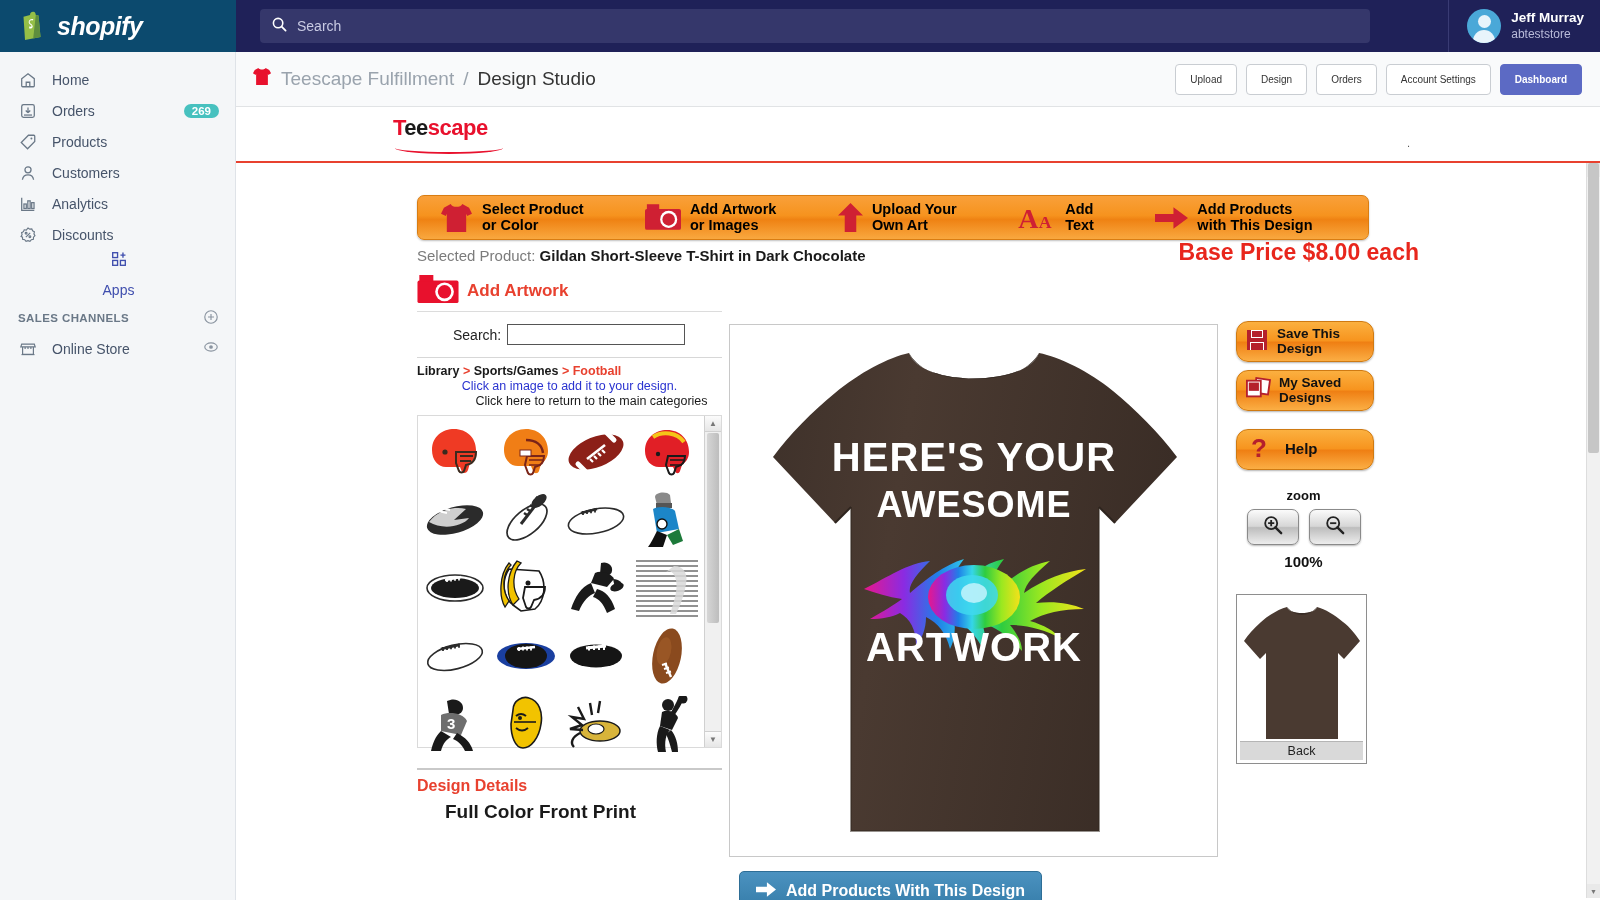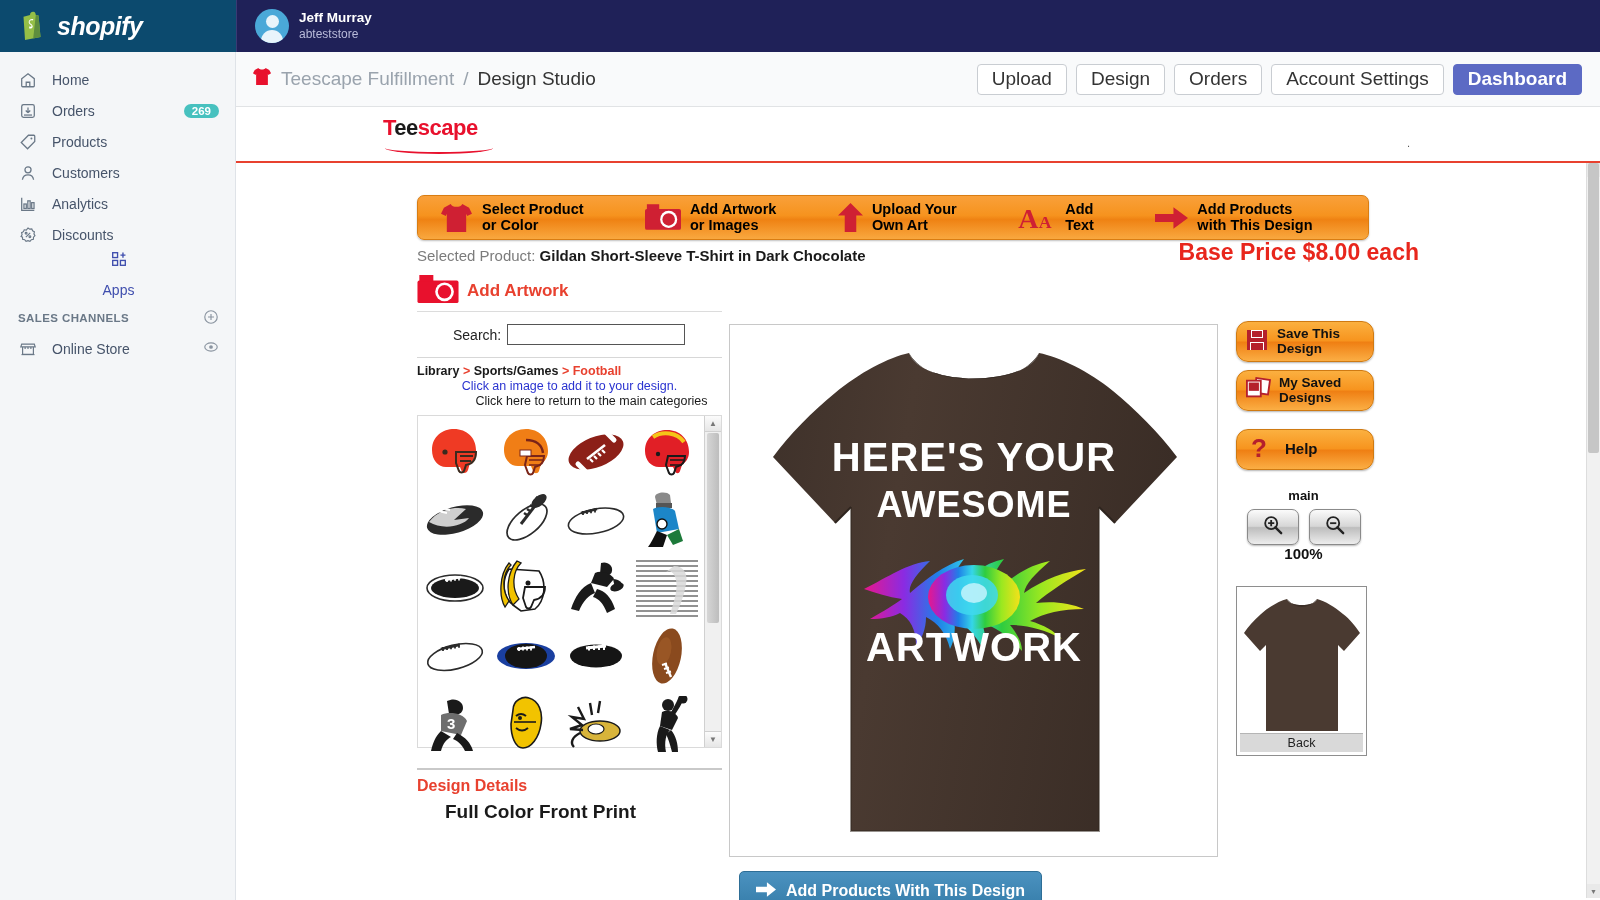--- a/index.html
+++ b/index.html
@@ -57,29 +57,29 @@
     display: flex; align-items: center; padding: 0 18px 0 16px; flex: 0 0 55px;
   }
   .bc { display: flex; align-items: center; gap: 9px; font-size: 19px; }
   .bc .tee-ico { color:#e8112d; font-size: 20px; }
   .bc .b1 { color: #9aa3ad; }
   .bc .sep { color: #9aa3ad; }
   .bc .b2 { color: #333; }
   .appbar-actions { margin-left: auto; display: flex; gap: 9px; align-items: center; }
   .btn {
     height: 31px; padding: 0 14px; border: 1px solid #c9cdd2; border-radius: 4px;
-    background: #fff; font-size: 19px; color: #333; display: flex; align-items: center;
+    background: #fff; font-size: 10px; color: #333; display: flex; align-items: center;
     cursor: pointer;
   }
   .btn.primary { background: #5c6ac4; border-color: #5c6ac4; color: #fff; font-weight: 600;}
 
   
   .studio { flex: 1; min-height: 0; position: relative; overflow: hidden; background: #fff; }
   .studio-head { height: 56px; position: relative; border-bottom: 2px solid #e8412f; }
-  .logo { position: absolute; left: 147px; top: 8px; width: 110px; height: 40px; }
+  .logo { position: absolute; left: 157px; top: 8px; width: 110px; height: 40px; }
   .logo .word { font-size: 22px; font-weight: bold; color: #1a1a1a; letter-spacing:-0.5px; }
   .logo .red { color: #e8112d; }
   .logo .swoosh { position: absolute; left: 2px; top: 27px; width: 108px; height: 12px; border-bottom: 2.5px solid #e8112d; border-radius: 50%; }
   .tiny-dot { position: absolute; right: 190px; top: 30px; font-size: 11px; color:#555; }
 
   .canvas { position: relative; width: 100%; height: calc(100% - 58px); }
 
   
   .steps {
     position: absolute; left: 181px; top: 32px; width: 952px; height: 45px;
@@ -139,21 +139,21 @@
   }
   .obtn .lbl { font-size: 13.5px; font-weight: bold; color: #111; line-height: 1.07; }
   .zoomlab { text-align: center; font-size: 13px; font-weight: bold; margin-top: 18px; color:#111; }
   .zrow { display: flex; gap: 10px; justify-content: center; margin-top: 6px; }
   .zbtn {
     width: 52px; height: 36px; border-radius: 7px; border: 1px solid #8a8a8a;
     background: linear-gradient(to bottom,#fbfbfb 0%,#d6d6d6 48%,#bdbdbd 52%,#ededed 100%);
     display:flex; align-items:center; justify-content:center; cursor:pointer;
     box-shadow: 0 1px 2px rgba(0,0,0,.28);
   }
-  .zpct { text-align:center; font-size: 15px; font-weight: bold; margin-top: 0; color:#111;}
+  .zpct { text-align:center; font-size: 15px; font-weight: bold; margin-top: 8px; color:#111;}
   .backcard { margin-top: 24px; width: 131px; border: 1px solid #8e8e8e; background:#fff; padding: 3px; }
   .backcard .img { height: 143px; background:#fff; display:flex; align-items:flex-end; justify-content:center; overflow:hidden; }
   .backcard .cap { background:#d9d9d9; text-align:center; font-size:12.5px; color:#222; padding: 2px 0; border-top:1px solid #b5b5b5;}
 
   
   .cta {
     position: absolute; left: 503px; top: 708px; width: 303px; height: 40px;
     background: linear-gradient(to bottom,#4b92c0,#357ca8); border: 1px solid #2e6e96;
     border-radius: 5px; display: flex; align-items: center; justify-content: center; gap: 10px;
     color: #fff; font-size: 16px; font-weight: bold; cursor: pointer;
@@ -171,20 +171,31 @@
   <div class="topbar">
     <div class="brand">
       <span class="brand-logo">
         <svg width="26" height="30" viewBox="0 0 26 30">
           <path d="M8 4 C8 1.5 10 0.5 11.5 0.8 C13 1 13.6 2.4 13.8 4 L16.5 4.6 L18.5 26 L3 29 L1.5 5.8 Z" fill="#95bf47"></path>
           <path d="M13.8 4 L16.5 4.6 L18.5 26 L11.2 27.4 Z" fill="#5e8e3e"></path>
           <path d="M11 9.5 c-1.5-.6-3.3-.2-3.4 1.5 c-.1 1.6 3 2.1 3.1 4.2 c.1 2-2 2.8-3.7 2.1 l.5-2 c.9.5 2 .5 2.1-.3 c.1-1.1-2.8-1.6-2.9-3.8 c-.1-2.3 2.1-3.7 4.6-3 z" fill="#fff"></path>
         </svg>
       </span>
       <span class="brand-name">shopify</span>
+    </div>
+    <div class="search-wrap">
+      <div class="search-box">
+        <span>
+          <svg width="15" height="15" viewBox="0 0 16 16">
+              <circle cx="6.5" cy="6.5" r="5" fill="none" stroke="#fff" stroke-width="1.7"></circle>
+              <line x1="10.3" y1="10.3" x2="14.5" y2="14.5" stroke="#fff" stroke-width="1.9" stroke-linecap="round"></line>
+            </svg>
+        </span>
+        <span class="ph">Search</span>
+      </div>
     </div>
     <div class="usercard">
       <div class="avatar"></div>
       <div>
         <div class="uname">Jeff Murray</div>
         <div class="ustore">abteststore</div>
       </div>
     </div>
   </div>
 
@@ -700,21 +711,21 @@
             </div>
             <div class="obtn" style="margin-top:18px; justify-content:flex-start; padding-left:14px; gap:16px;">
               <span>
                 <svg width="18" height="26" viewBox="0 0 18 26">
                     <text x="0" y="22" font-family="Liberation Sans, sans-serif" font-size="26" font-weight="bold" fill="#b5202c">?</text>
                   </svg>
               </span>
               <span class="lbl" style="font-size:15px;">Help</span>
             </div>
 
-            <div class="zoomlab">main</div>
+            <div class="zoomlab">zoom</div>
             <div class="zrow">
               <div class="zbtn">
                 <span>
                   <svg width="20" height="20" viewBox="0 0 22 22">
                       <circle cx="9" cy="9" r="6.6" fill="none" stroke="#222" stroke-width="2"></circle>
                       <line x1="13.6" y1="13.6" x2="20" y2="20" stroke="#222" stroke-width="2.6" stroke-linecap="round"></line>
                       <path d="M9 5.6 v6.8 M5.6 9 h6.8" stroke="#222" stroke-width="2"></path>
                     </svg>
                 </span>
               </div>

